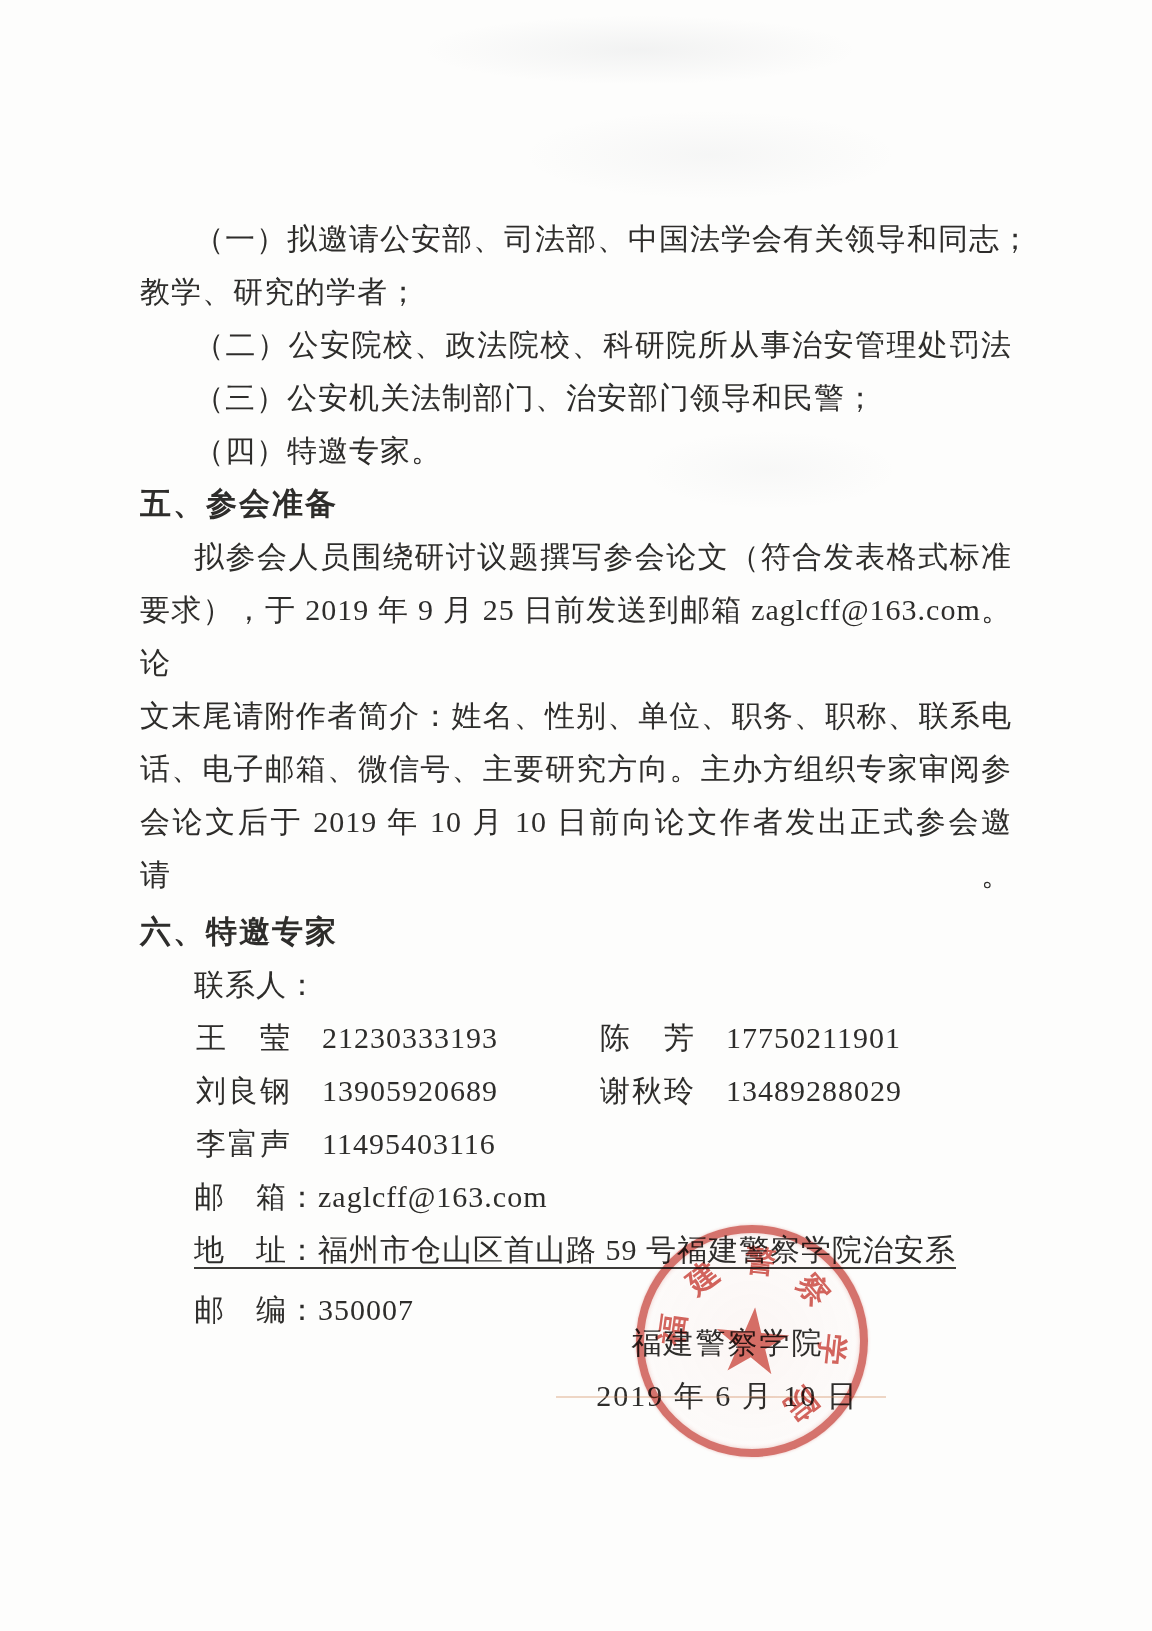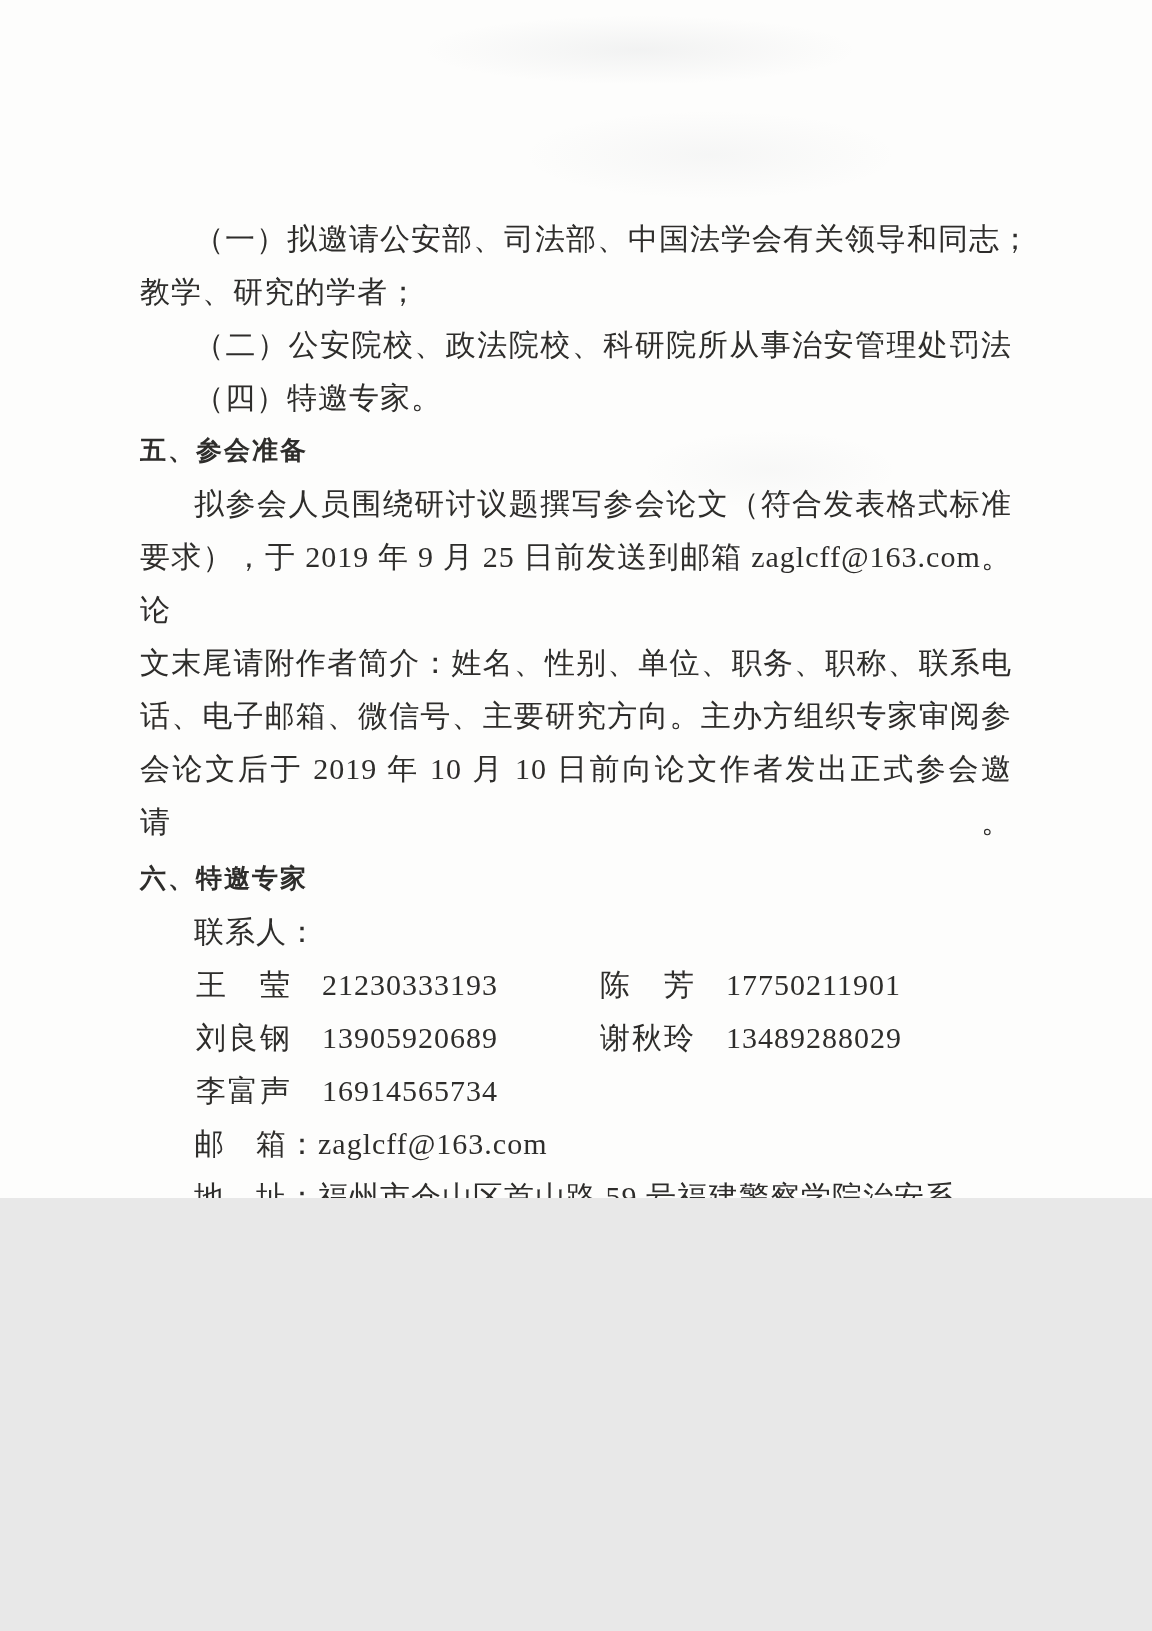--- a/index.html
+++ b/index.html
@@ -1,19 +1,19 @@
 <!DOCTYPE html>
 <html><head>
 <meta charset="utf-8">
 <style>
   html,body{margin:0;padding:0;}
   body{background:#e8e8e8;}
   .page{
     position:relative;
-    width:1152px;height:1198px;
+    width:1152px;height:1631px;
     margin:0 auto;
     background:#fdfdfc;
     overflow:hidden;
     font-family:"Liberation Serif","DejaVu Serif",serif;
     color:#2e2d2b;
   }
   
   .smudge{position:absolute;pointer-events:none;}
   .s1{left:420px;top:15px;width:440px;height:70px;
       background:radial-gradient(ellipse at center,rgba(110,116,128,0.08),transparent 70%);}
@@ -35,21 +35,21 @@
   .indent{text-indent:1.8em;}
   .just{
     white-space:normal;
     text-align:justify;
     text-align-last:justify;
     text-justify:inter-ideograph;
   }
   .head{
     font-family:"Liberation Sans","DejaVu Sans",sans-serif;
     font-weight:700;
-    font-size:26px;
+    font-size:31px;
     letter-spacing:2px;
   }
   .mt1{margin-top:4px;}
   .mt2{margin-top:7px;}
 
   .crow{
     display:flex;
     padding-left:56px;
     font-size:30px;
     line-height:53px;
@@ -110,20 +110,21 @@
 
   <div class="smudge s1"></div>
   <div class="smudge s2"></div>
   <div class="smudge s3"></div>
 
   <main class="content">
 
     <p class="ln indent">（一）拟邀请公安部、司法部、中国法学会有关领导和同志；</p>
     <p class="ln">教学、研究的学者；</p>
     <p class="ln indent just">（二）公安院校、政法院校、科研院所从事治安管理处罚法</p>
+    <p class="ln indent">（三）公安机关法制部门、治安部门领导和民警；</p>
     <p class="ln indent">（四）特邀专家。</p>
 
     <h2 class="ln head">五、参会准备</h2>
 
     <p class="ln indent just">拟参会人员围绕研讨议题撰写参会论文（符合发表格式标准</p>
     <p class="ln just">要求），于 2019 年 9 月 25 日前发送到邮箱 zaglcff@163.com。论</p>
     <p class="ln just">文末尾请附作者简介：姓名、性别、单位、职务、职称、联系电</p>
     <p class="ln just">话、电子邮箱、微信号、主要研究方向。主办方组织专家审阅参</p>
     <p class="ln just">会论文后于 2019 年 10 月 10 日前向论文作者发出正式参会邀请。</p>
 
@@ -149,21 +150,21 @@
       </span>
       <span class="pair">
         <span class="cname">谢秋玲</span>
         <span class="cphone">13489288029</span>
       </span>
     </div>
 
     <div class="crow">
       <span class="pair">
         <span class="cname">李富声</span>
-        <span class="cphone">16914565734</span>
+        <span class="cphone">11495403116</span>
       </span>
     </div>
 
     <p class="ln indent">
       <span class="label">邮　箱：</span><span>zaglcff@163.com</span>
     </p>
 
     <p class="ln indent">
       <span class="u"><span class="label">地　址：</span><span>福州市仓山区首山路 59 号福建警察学院治安系</span></span>
     </p>

